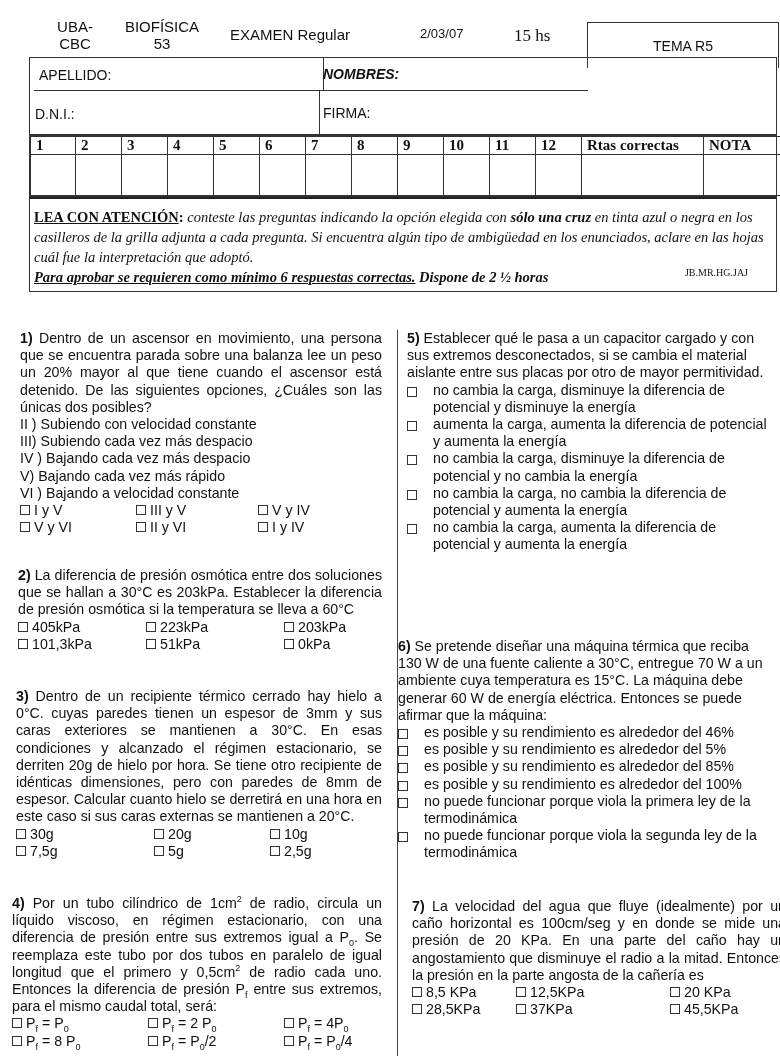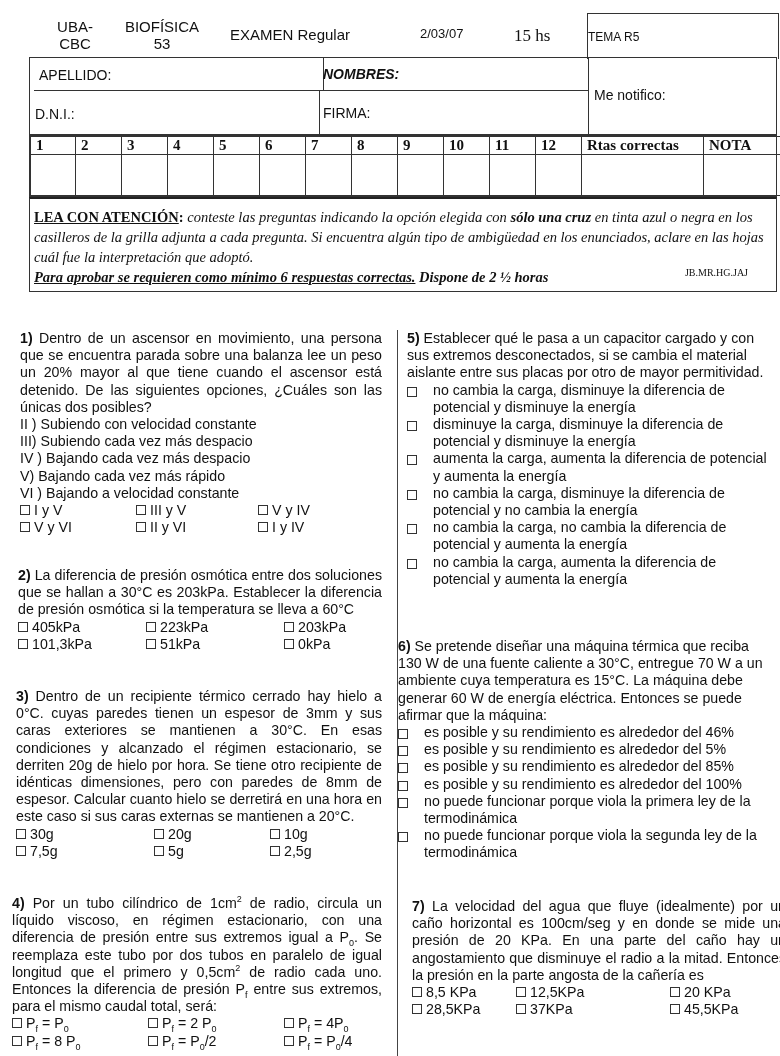--- a/index.html
+++ b/index.html
@@ -3,22 +3,22 @@
 <meta charset="utf-8">
 <style>
   html, body { margin:0; padding:0; background:#fff; }
   body { width:780px; height:1056px; position:relative; overflow:hidden; color:#111;
          font-family:"Liberation Sans", sans-serif; }
   .abs { position:absolute; }
   .serif { font-family:"Liberation Serif", serif; }
 
   
   .title-txt { font-size:15px; line-height:17px; text-align:center; }
-  #tema-box { left:587px; top:13px; width:190px; height:45px; border:1px solid #333; border-bottom:none;
-              display:flex; align-items:center; font-size:12px; }
+  #tema-box { left:587px; top:22px; width:190px; height:45px; border:1px solid #333; border-bottom:none;
+              display:flex; align-items:center; justify-content:center; font-size:14px; }
 
   
   #form-box { left:29px; top:57px; width:748px; height:78px; border:1px solid #333; box-sizing:border-box; }
   .cell { position:absolute; box-sizing:border-box; font-size:14px; }
   #grid { left:29px; top:135px; width:748px; height:62px; border:1px solid #333; box-sizing:border-box; }
   #grid table { border-collapse:collapse; width:100%; height:100%; table-layout:fixed; }
   #grid td { border:1px solid #333; font-family:"Liberation Serif", serif; font-size:15px; padding:0 0 0 5px; vertical-align:top; }
   #grid tr.hdr td { height:17px; font-weight:bold; }
   #grid tr.hdr td.wide { font-weight:bold; }
 
@@ -68,23 +68,20 @@
     <span>APELLIDO:</span>
   </div>
   <div class="cell" style="left:290px;top:0;width:268px;height:33px;border-bottom:1px solid #333;padding:8px 0 0 3px;font-weight:bold;font-style:italic;">
     <span>NOMBRES:</span>
   </div>
   <div class="cell" style="left:0;top:33px;width:290px;height:43px;border-right:1px solid #333;padding:15px 0 0 5px;">
     <span>D.N.I.:</span>
   </div>
   <div class="cell" style="left:290px;top:33px;width:268px;height:43px;padding:14px 0 12px 3px;">
     <span>FIRMA:</span>
-  </div>
-  <div class="cell" style="left:558px;top:0;width:188px;height:76px;border-left:1px solid #333;padding:29px 0 0 5px;">
-    <span>Me notifico:</span>
   </div>
 </div>
 
 <div id="grid" class="abs">
   <table>
     <colgroup>
       <col style="width:45px">
         <col style="width:46px">
         <col style="width:46px">
         <col style="width:46px">
@@ -198,24 +195,20 @@
 </div>
 
 <div class="col" style="left:407px;top:330px;width:362px;">
   <p><span class="qnum">5)</span><span>  Establecer qué le pasa a un capacitor cargado y con sus extremos desconectados, si se cambia el material aislante entre sus placas por otro de mayor permitividad.</span></p>
   <div class="listopt">
       <span class="box"></span>
       <span class="t">no cambia la carga, disminuye la diferencia de potencial y disminuye la energía</span>
     </div>
   <div class="listopt">
       <span class="box"></span>
-      <span class="t">disminuye la carga, disminuye la diferencia de potencial y disminuye la energía</span>
-    </div>
-  <div class="listopt">
-      <span class="box"></span>
       <span class="t">aumenta la carga, aumenta la diferencia de potencial y aumenta la energía</span>
     </div>
   <div class="listopt">
       <span class="box"></span>
       <span class="t">no cambia la carga, disminuye la diferencia de potencial y no cambia la energía</span>
     </div>
   <div class="listopt">
       <span class="box"></span>
       <span class="t">no cambia la carga, no cambia la diferencia de potencial y aumenta la energía</span>
     </div>

